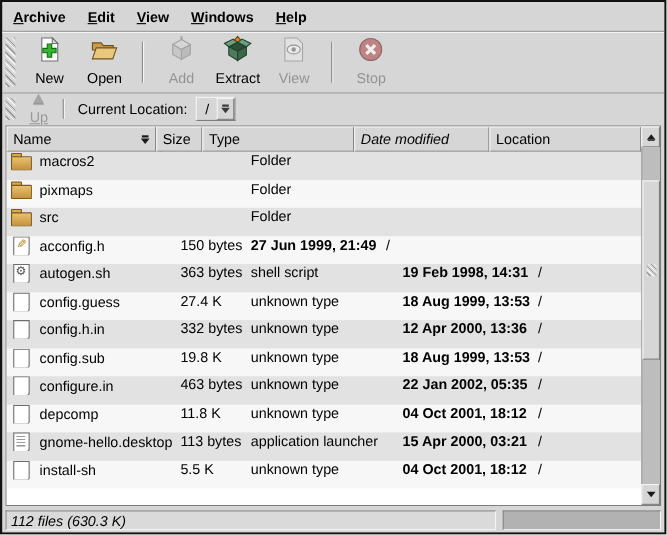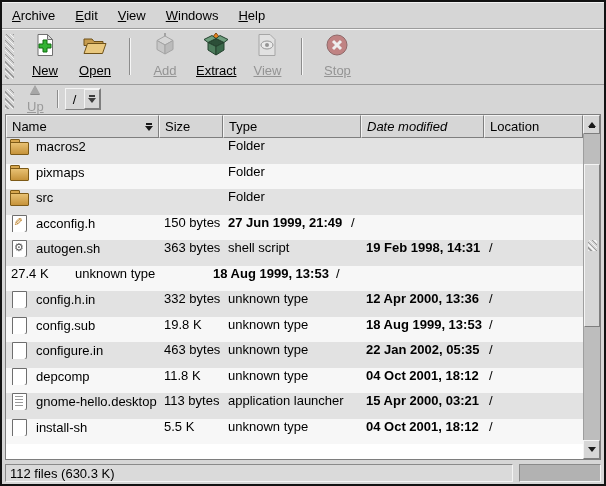--- a/index.html
+++ b/index.html
@@ -6,30 +6,30 @@
   *{box-sizing:border-box;}
   .window{
     position:relative;width:606px;height:486px;
     background:#d6d6d6;border:2px solid #121212;
     font-family:"Liberation Sans",sans-serif;font-size:13px;color:#000;
     display:flex;flex-direction:column;overflow:hidden;
   }
   
   .menubar{height:27px;flex:0 0 27px;display:flex;align-items:center;
     padding-left:7px;border-bottom:1px solid #9c9c9c;box-shadow:inset 0 1px 0 #f2f2f2;}
-  .menu-item{padding:2px 3px;margin-right:14px;white-space:nowrap;cursor:default;}
+  .menu-item{padding:2px 3px;margin-right:14px;white-space:nowrap;cursor:default;font-weight:bold;}
   .menu-item u{text-decoration:underline;}
   
   .toolbar{height:56px;flex:0 0 56px;display:flex;align-items:stretch;
     padding:2px 4px 2px 2px;border-bottom:1px solid #9c9c9c;box-shadow:inset 0 1px 0 #f6f6f6;}
   .handle{flex:0 0 9px;margin:3px 6px 3px 1px;
     background:repeating-linear-gradient(45deg,#f4f4f4 0 1px,#cfcfcf 1px 2px,#989898 2px 3px,#d6d6d6 3px 5px);}
   .tbtn{min-width:50px;display:flex;flex-direction:column;align-items:center;
     justify-content:flex-end;padding:2px 5px 3px;border:1px solid transparent;}
-  .tbtn .tlabel{margin-top:2px;white-space:nowrap;text-decoration:underline;}
+  .tbtn .tlabel{margin-top:2px;white-space:nowrap;}
   .tbtn.disabled .tlabel{color:#949494;}
   .tsep{width:2px;margin:7px 9px;border-left:1px solid #8c8c8c;border-right:1px solid #f6f6f6;}
   
   .locbar{height:28px;flex:0 0 28px;display:flex;align-items:center;padding:0 4px 0 2px;}
   .locbar .handle{height:20px;margin:0 6px 0 1px;}
   .upbtn{display:flex;align-items:center;gap:5px;padding:2px 7px;color:#9a9a9a;flex-direction:column;}
   .up-tri{width:0;height:0;border-left:5px solid transparent;border-right:5px solid transparent;
     border-bottom:9px solid #a6a6a6;filter:drop-shadow(0 1px 0 #8a8a8a);}
   .upbtn u{text-decoration:underline;}
   .lsep{width:2px;height:18px;margin:0 6px;border-left:1px solid #8c8c8c;border-right:1px solid #f6f6f6;}
@@ -87,21 +87,21 @@
     border-top:5px solid #1a1a1a;}
   .trough{flex:1 1 auto;background:#bdbdbd;position:relative;border-left:1px solid #9e9e9e;}
   .thumb{position:absolute;left:0;right:0;background:#d6d6d6;border:1px solid;
     border-color:#f4f4f4 #7e7e7e #7e7e7e #f4f4f4;display:flex;align-items:center;justify-content:center;}
   .grip{width:9px;height:11px;
     background:repeating-linear-gradient(45deg,#f4f4f4 0 1px,#d6d6d6 1px 2px,#9a9a9a 2px 3px,#d6d6d6 3px 4px);}
   
   .statusbar{margin:auto 3px 2px 3px;display:flex;gap:6px;height:18px;flex:0 0 18px;}
   .sframe{border:1px solid;border-color:#8a8a8a #f4f4f4 #f4f4f4 #8a8a8a;
     display:flex;align-items:center;padding:0 4px;background:#dadada;}
-  .sfiles{width:508px;}
+  .sfiles{width:446px;font-style:italic;}
   .sprogress{flex:1;background:#b2b2b2;}
 </style>
 </head>
 <body>
 
 <div class="window">
 
   <div class="menubar">
       <span class="menu-item"><u>A</u>rchive</span>
       <span class="menu-item"><u>E</u>dit</span>
@@ -192,36 +192,37 @@
     </div>
   </div>
 
   <div class="locbar">
     <div class="handle"></div>
     <div class="upbtn">
       <span class="up-tri"></span>
       <span><u>Up</u></span>
     </div>
     <div class="lsep"></div>
+    <span class="loclabel">Current Location:</span>
     <span class="combo">
       <span class="combo-value">/</span>
       <span class="combo-arrow">
         <span class="gtk-arrow"></span>
       </span>
     </span>
   </div>
 
   <div class="tablewrap">
     <div class="tleft">
       <div class="theader">
-          <div class="hcell" style="width: 153px;">
+          <div class="hcell" style="width: 136px;">
             <span>Name</span>
             <span class="gtk-arrow"></span>
           </div>
-          <div class="hcell" style="width: 64px;">
+          <div class="hcell" style="width: 42px;">
             <span>Size</span>
           </div>
           <div class="hcell" style="width: 138px;">
             <span>Type</span>
           </div>
           <div class="hcell" style="width: 123px; font-style: italic;">
             <span>Date modified</span>
           </div>
           <div class="hcell" style="width: 104px;">
             <span>Location</span>
@@ -271,20 +272,24 @@
             <div class="c c-name">
               <span class="fi fi-doc m-gear"></span>
               <span>autogen.sh</span>
             </div>
             <div class="c c-size">363 bytes</div>
             <div class="c c-type">shell script</div>
             <div class="c c-date">19 Feb 1998, 14:31</div>
             <div class="c c-loc">/</div>
           </div>
           <div class="trow even">
+            <div class="c c-name">
+              <span class="fi fi-doc"></span>
+              <span>config.guess</span>
+            </div>
             <div class="c c-size">27.4 K</div>
             <div class="c c-type">unknown type</div>
             <div class="c c-date">18 Aug 1999, 13:53</div>
             <div class="c c-loc">/</div>
           </div>
           <div class="trow odd">
             <div class="c c-name">
               <span class="fi fi-doc"></span>
               <span>config.h.in</span>
             </div>

